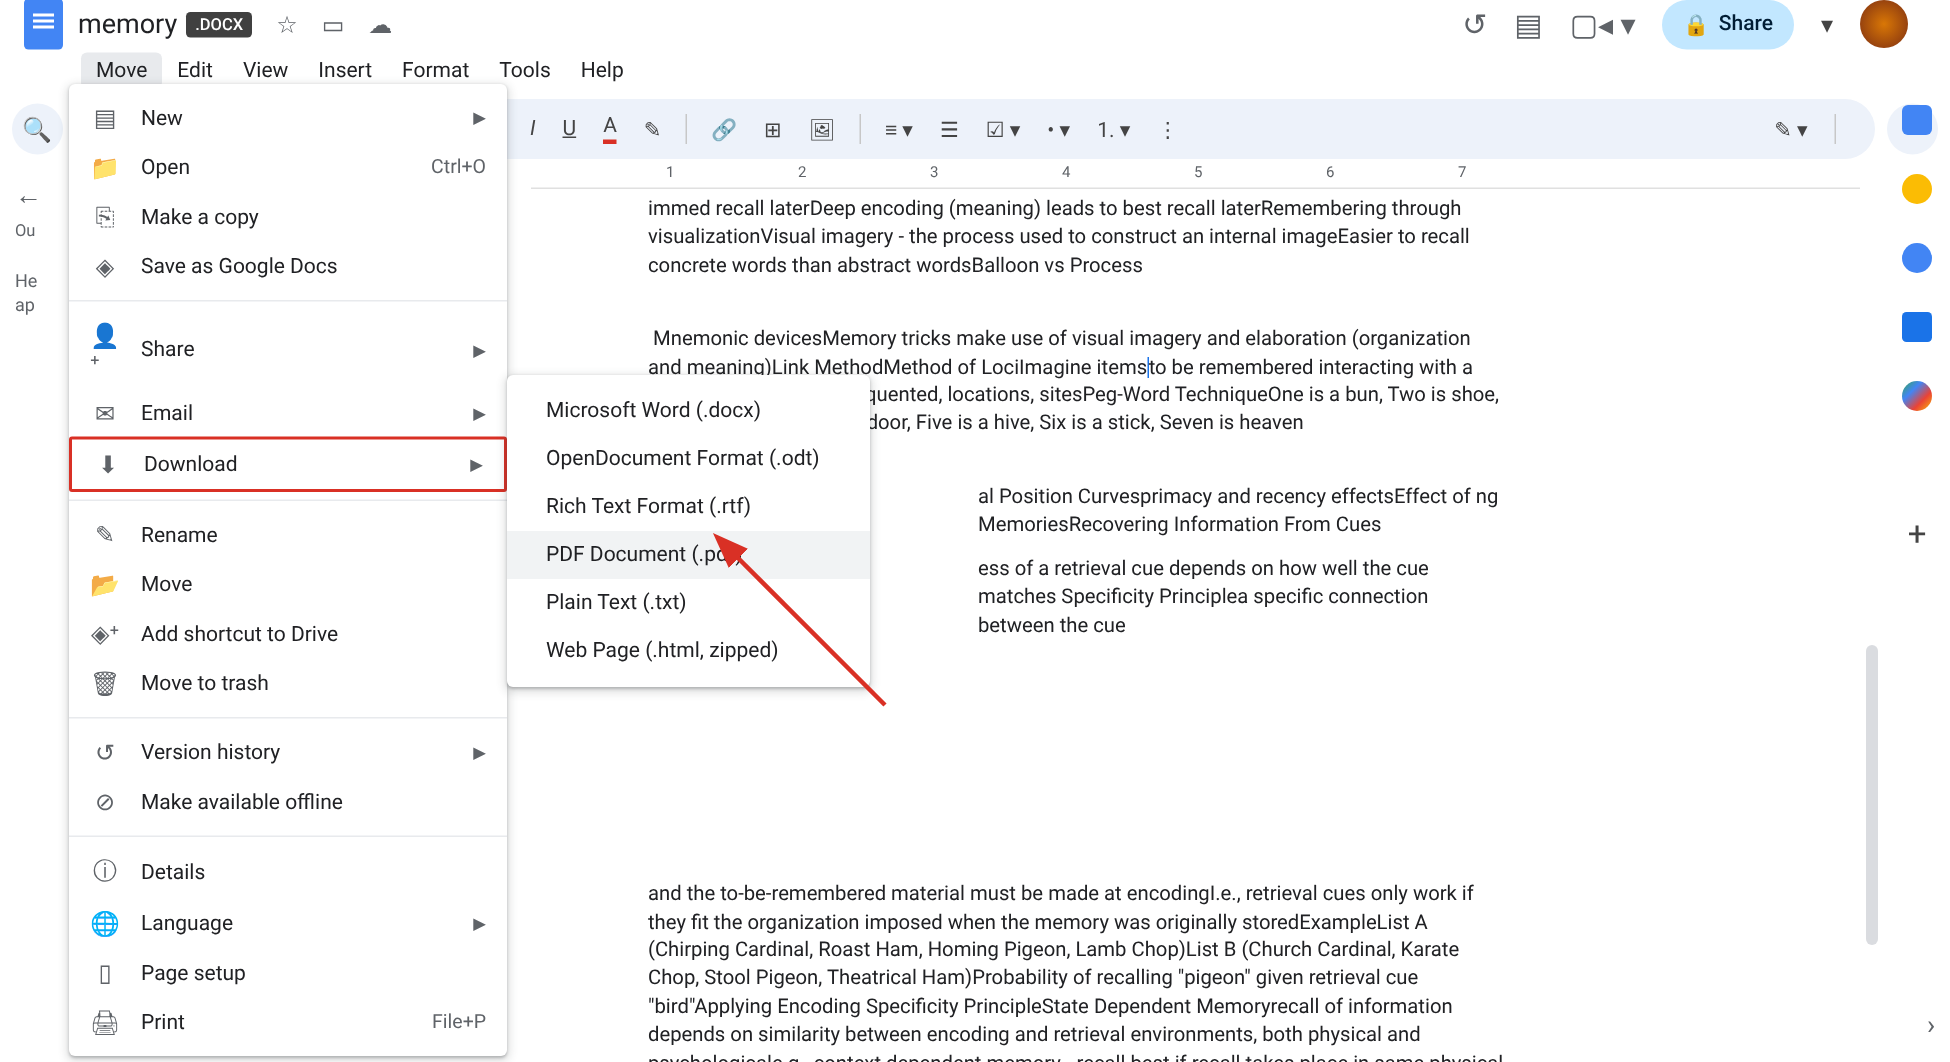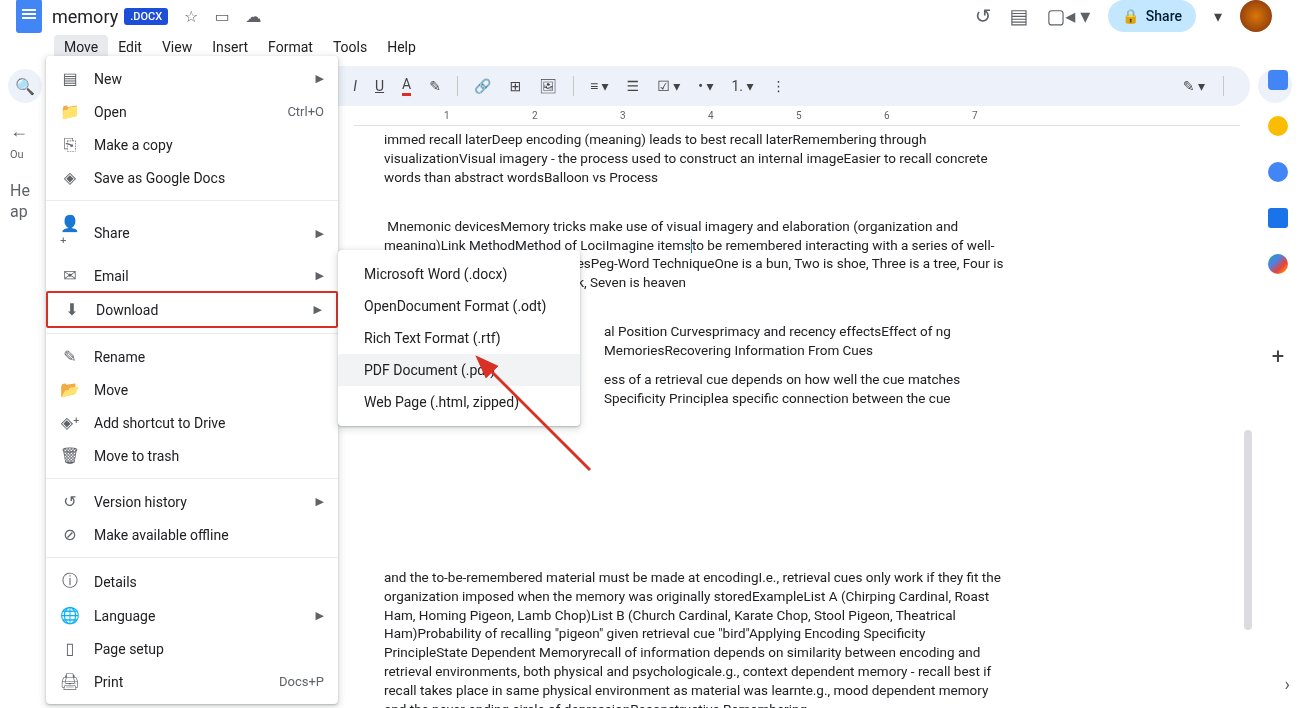--- a/index.html
+++ b/index.html
@@ -1,21 +1,21 @@
 <!DOCTYPE html>
 <html><head>
 <meta charset="utf-8">
 <style>
   * { box-sizing: border-box; margin: 0; padding: 0; font-family: 'Google Sans', Roboto, Arial, sans-serif; }
   body { background: #fff; width: 1300px; height: 708px; overflow: hidden; position: relative; }
   .titlebar { display: flex; align-items: center; padding: 6px 16px; height: 32px; }
   .docicon { width: 26px; height: 34px; background: #4285f4; border-radius: 3px; margin-right: 10px; position:relative; }
   .docicon::after{content:"";position:absolute;left:6px;top:10px;width:14px;height:2px;background:#fff;box-shadow:0 4px 0 #fff,0 8px 0 #fff;}
   .docname { font-size: 18px; color: #202124; margin-right: 6px; }
-  .badge { background: #1d4ed8; color: #fff; font-size: 11px; font-weight: 500; padding: 2px 6px; border-radius: 3px; margin-right: 10px; }
+  .badge { background: #404040; color: #fff; font-size: 11px; font-weight: 500; padding: 2px 6px; border-radius: 3px; margin-right: 10px; }
   .titleicons span { margin: 0 6px; color: #5f6368; font-size: 16px; cursor: pointer; }
   .spacer { flex: 1; }
   .topright { display: flex; align-items: center; gap: 18px; padding-right: 12px;}
   .topright-icon { color: #5f6368; font-size: 20px; cursor:pointer; }
   .share-btn { background: #c2e7ff; color: #001d35; padding: 8px 14px; border-radius: 20px; font-size: 14px; font-weight:500; display:flex; align-items:center; gap:6px; cursor:pointer;}
   .share-caret { color:#444; cursor:pointer; }
   .avatar { width: 32px; height: 32px; border-radius: 50%; background: radial-gradient(circle,#d97706,#7c2d12); }
   .menubar { display: flex; align-items: center; padding: 0 54px; height: 30px; font-size: 14px; color: #202124; }
   .menubar-item { padding: 4px 10px; cursor: pointer; border-radius:4px;}
   .menubar-item.active { background: #e8eaed; }
@@ -24,27 +24,27 @@
   .toolbar { flex:1; background: #edf2fa; border-radius: 22px; height: 40px; display: flex; align-items: center; padding: 0 12px; gap: 6px; color:#444;}
   .tool { padding: 4px 6px; font-size: 14px; color: #444; cursor:pointer; display:flex; align-items:center;}
   .tool.sep { width:1px; height:20px; background:#c7c7c7; padding:0; margin:0 4px;}
   .fontsize-box{ border:1px solid #747775; border-radius:4px; width:28px; height:24px; display:flex;align-items:center;justify-content:center;font-size:13px;}
   .collapse-circle{width:34px;height:34px;border-radius:50%;background:#edf2fa;display:flex;align-items:center;justify-content:center;color:#444;margin-left:8px;}
   .edit-pill{display:flex;align-items:center;gap:8px;background:transparent;padding:0 10px;}
   
   .workspace { position: relative; display:flex; height: calc(708px - 106px);}
   .outline-panel{ width: 44px; padding: 10px; color:#5f6368;}
   .outline-panel .back{font-size:18px;}
-  .outline-text{ font-size:16px; color:#5f6368; margin-top:20px; line-height:1.3;}
+  .outline-text{ font-size:12px; color:#5f6368; margin-top:20px; line-height:1.3;}
   
   .doc-area{ flex:1; position:relative; background:#fff; overflow:hidden;}
   .ruler{ height:16px; background:#fff; border-bottom:1px solid #e0e0e0; position:relative; margin-left: 310px; margin-right: 60px;}
   .ruler-num{position:absolute; top:0; font-size:10px; color:#5f6368;}
   .page{ margin: 4px auto 20px 320px; width: 660px; background:#fff; padding: 0 20px; font-size: 13.5px; line-height:1.4; color:#202124; font-family: Calibri, Arial, sans-serif;}
-  .page p{ margin-bottom: 30px; }
+  .page p{ margin-bottom: 30px; margin-left: 48px; }
   .cursor-line{display:inline-block;width:1px;height:14px;background:#1a73e8;vertical-align:middle;}
   
   .right-rail{ position:absolute; right:0; top:60px; width:44px; display:flex; flex-direction:column; align-items:center; gap:26px; padding-top:10px;}
   .rail-icon{ width:20px; height:20px; border-radius:3px;}
   
   
   .dropdown { position: absolute; background: #fff; border-radius: 4px; box-shadow: 0 2px 6px 2px rgba(60,64,67,.15), 0 1px 2px rgba(60,64,67,.3); padding: 6px 0; font-size: 14px; color: #202124; z-index: 100;}
   .file-menu { left: 46px; top: 56px; width: 292px; }
   .menu-item { display: flex; align-items: center; padding: 7px 14px; cursor: pointer; min-height: 30px;}
   .menu-icon { width: 20px; margin-right: 14px; color: #5f6368; display:flex; align-items:center; justify-content:center; font-size:16px;}
@@ -260,29 +260,30 @@
     <span class="menu-label">Language</span>
     <span class="menu-arrow">▶</span>
   </div>
   <div class="menu-item">
     <span class="menu-icon">▯</span>
     <span class="menu-label">Page setup</span>
   </div>
   <div class="menu-item">
     <span class="menu-icon">🖨</span>
     <span class="menu-label">Print</span>
-    <span class="menu-shortcut">Docs+P</span>
+    <span class="menu-shortcut">File+P</span>
   </div>
 </div>
 
 <div class="dropdown submenu">
   <div class="sub-item">Microsoft Word (.docx)</div>
   <div class="sub-item">OpenDocument Format (.odt)</div>
   <div class="sub-item">Rich Text Format (.rtf)</div>
   <div class="sub-item hovered">PDF Document (.pdf)</div>
+  <div class="sub-item">Plain Text (.txt)</div>
   <div class="sub-item">Web Page (.html, zipped)</div>
 </div>
 
 <svg class="red-arrow" width="140" height="140">
   <defs>
       <marker id="ah" markerWidth="10" markerHeight="10" refX="2" refY="3" orient="auto">
         <path d="M0,0 L0,6 L8,3 z" fill="#d93025"></path>
       </marker>
     </defs>
   <line x1="120" y1="120" x2="18" y2="18" stroke="#d93025" stroke-width="3" marker-end="url(#ah)"></line>

